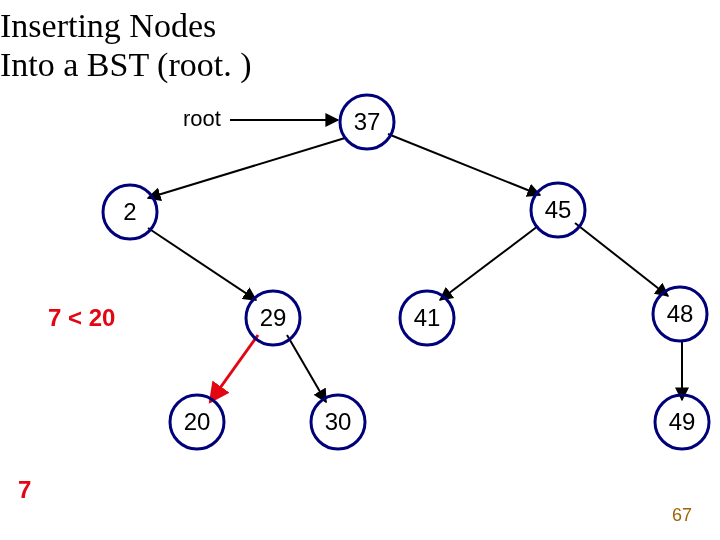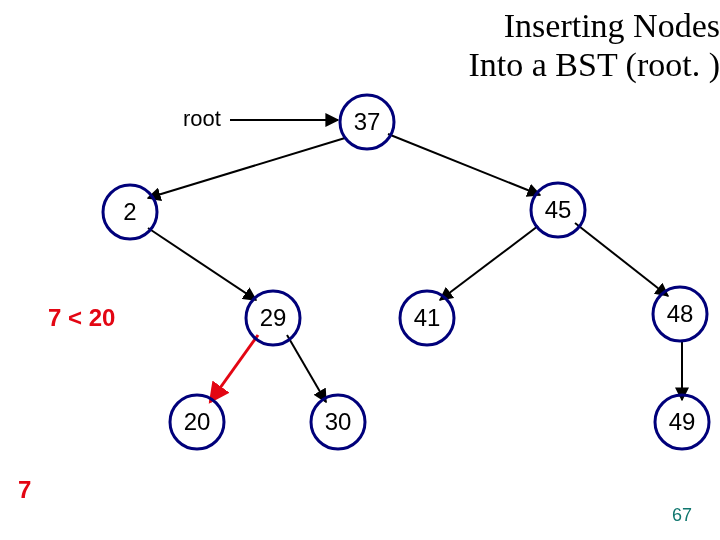--- a/index.html
+++ b/index.html
@@ -14,21 +14,21 @@
   .slide {
     position: relative;
     width: 720px;
     height: 540px;
   }
   .title {
     position: absolute;
     top: 6px;
     left: 0;
     width: 720px;
-    text-align: right;
+    text-align: left;
     font-size: 34px;
     line-height: 1.15;
   }
   svg.canvas {
     position: absolute;
     left: 0;
     top: 0;
   }
   .node-circle {
     fill: none;
@@ -62,21 +62,21 @@
     stroke: #e30613;
     stroke-width: 3;
     fill: none;
   }
   .page-num {
     position: absolute;
     right: 28px;
     bottom: 14px;
     font-family: Arial, Helvetica, sans-serif;
     font-size: 18px;
-    color: #0f766e;
+    color: #a16207;
   }
 </style>
 </head>
 <body>
 
 <div class="slide">
 
   <div class="title">
     <span>Inserting Nodes</span><br>
     <span>Into a BST (root. )</span>

